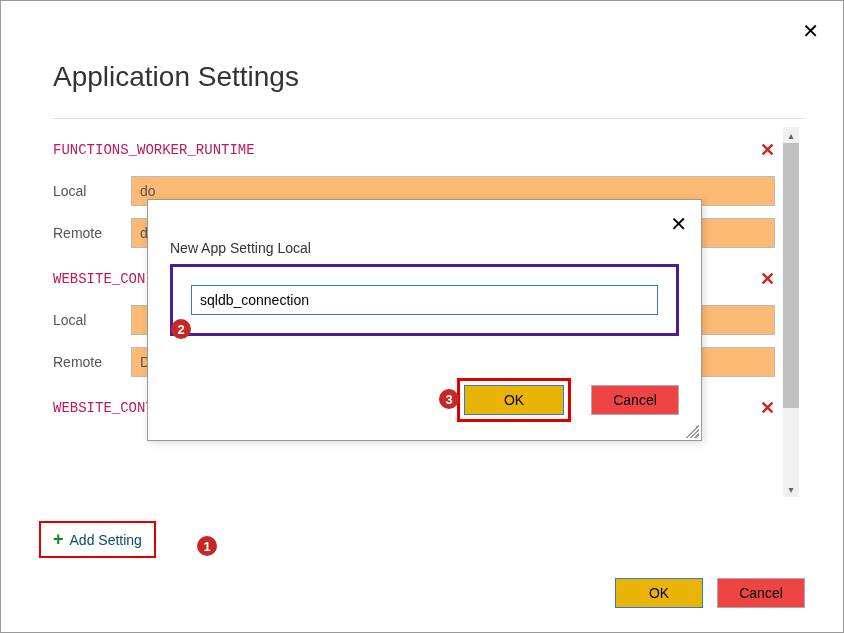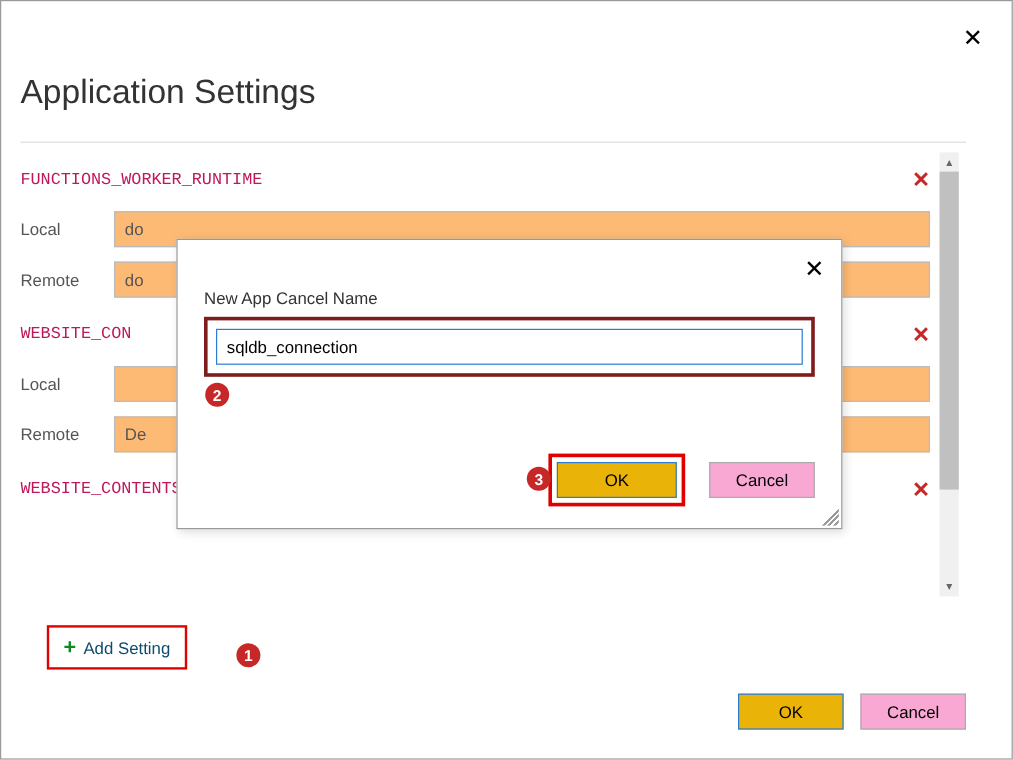--- a/index.html
+++ b/index.html
@@ -15,21 +15,21 @@
     .close-x {
       position: absolute;
       top: 18px;
       right: 24px;
       font-size: 20px;
       font-weight: 300;
       cursor: pointer;
       color: #000;
     }
     .content {
-      padding: 60px 38px 20px 16px;
+      padding: 60px 38px 20px 52px;
       height: 100%;
       position: relative;
     }
     .title {
       font-size: 28px;
       font-weight: 300;
       color: #333;
       margin-bottom: 25px;
     }
     .divider {
@@ -134,21 +134,21 @@
       position: absolute;
       bottom: 24px;
       right: 38px;
       display: flex;
       gap: 14px;
     }
     .btn {
       min-width: 88px;
       height: 30px;
       border: 1px solid #aaa;
-      background: #f9a8d4;
+      background: #ef4444;
       font-size: 14px;
       cursor: pointer;
       display: flex;
       align-items: center;
       justify-content: center;
     }
     .btn-primary {
       border: 1.5px solid #2b7cd3;
       background: #eab308;
     }
@@ -171,22 +171,22 @@
       font-size: 20px;
       font-weight: 300;
       cursor: pointer;
     }
     .modal-label {
       font-size: 14px;
       color: #333;
       margin-bottom: 8px;
     }
     .modal-input-wrap {
-      border: 3px solid #7f1d1d;
-      padding: 7px;
+      border: 3px solid #4c1d95;
+      padding: 18px;
     }
     .modal-input {
       width: 100%;
       height: 30px;
       border: 1.5px solid #2b7cd3;
       padding: 0 8px;
       font-size: 14px;
       outline: none;
     }
     .modal-footer {
@@ -292,21 +292,21 @@
 
   <div class="footer">
     <div class="btn btn-primary">OK</div>
     <div class="btn">Cancel</div>
   </div>
 
 </div>
 
 <div class="modal">
   <span class="modal-close">✕</span>
-  <div class="modal-label">New App Cancel Name</div>
+  <div class="modal-label">New App Setting Local</div>
   <div class="modal-input-wrap">
     <input class="modal-input" value="sqldb_connection" style="">
   </div>
   <div class="modal-footer">
     <div class="modal-ok-wrap">
       <div class="btn btn-primary" style="min-width:100px;">OK</div>
     </div>
     <div class="btn">Cancel</div>
   </div>
   <div class="resize-grip"></div>

